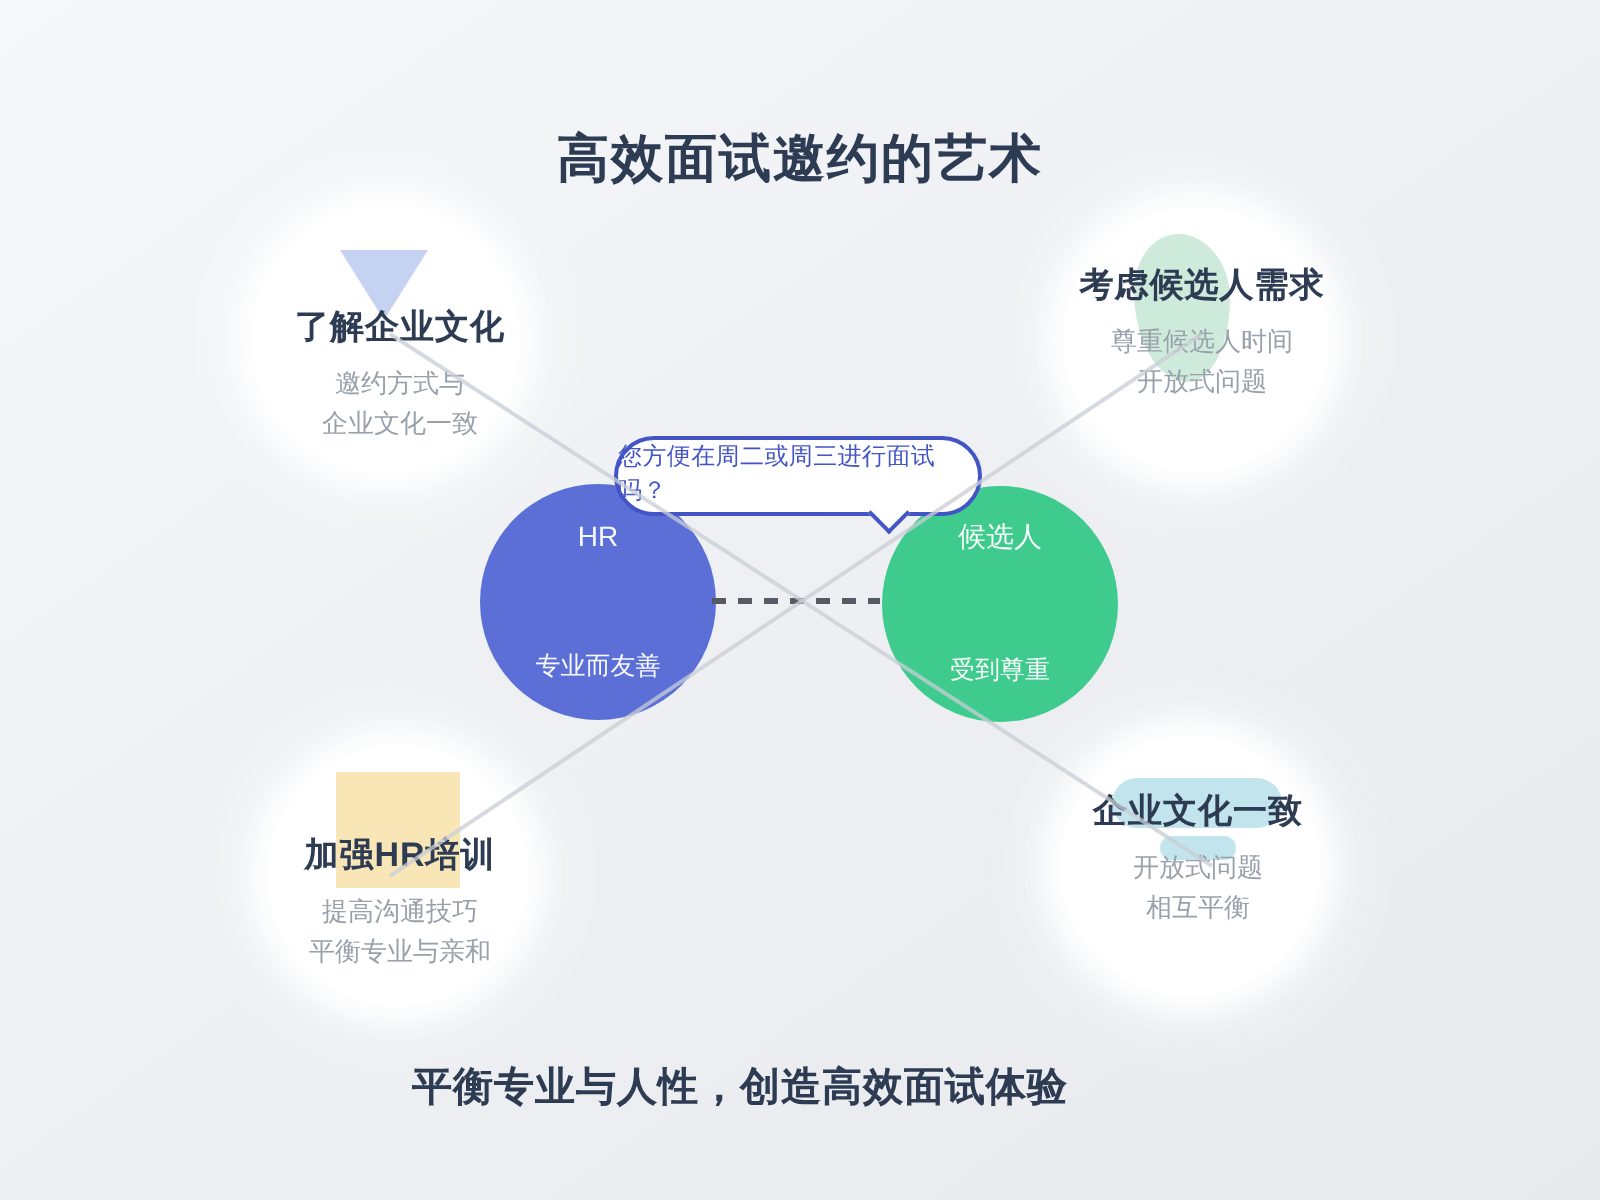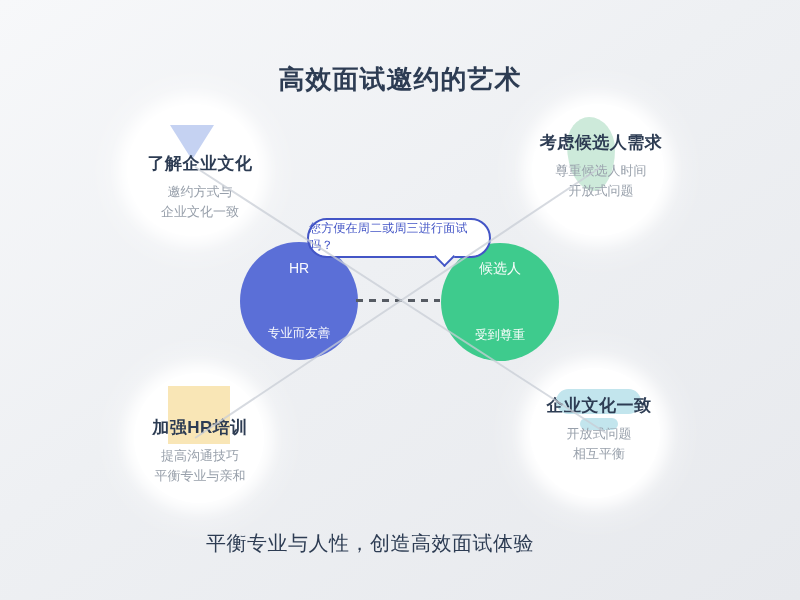--- a/index.html
+++ b/index.html
@@ -12,21 +12,21 @@
     background:linear-gradient(145deg,#f7f8fa 0%,#eef0f3 45%,#e7e9ed 100%);
     overflow:hidden;
   }
   .main-title{
     position:absolute;left:0;top:30px;width:800px;
     text-align:center;font-size:26px;font-weight:bold;
     color:#2d3c53;letter-spacing:1px;z-index:6;margin-top:32px;
   }
   .footer-note{
     position:absolute;left:0;top:530px;width:740px;
-    text-align:center;font-size:20px;font-weight:normal;
+    text-align:center;font-size:20px;font-weight:bold;
     color:#2d3c53;letter-spacing:0.5px;z-index:6;
   }
   .wcircle{
     position:absolute;border-radius:50%;background:#ffffff;z-index:1;
     box-shadow:0 0 14px 8px rgba(255,255,255,0.95),0 0 32px 18px rgba(255,255,255,0.45);
   }
   .wcircle.tl{left:127px;top:104px;width:132px;height:132px;}
   .wcircle.tr{left:532px;top:104px;width:132px;height:132px;}
   .wcircle.bl{left:134px;top:373px;width:130px;height:130px;}
   .wcircle.br{left:530px;top:368px;width:130px;height:130px;}

